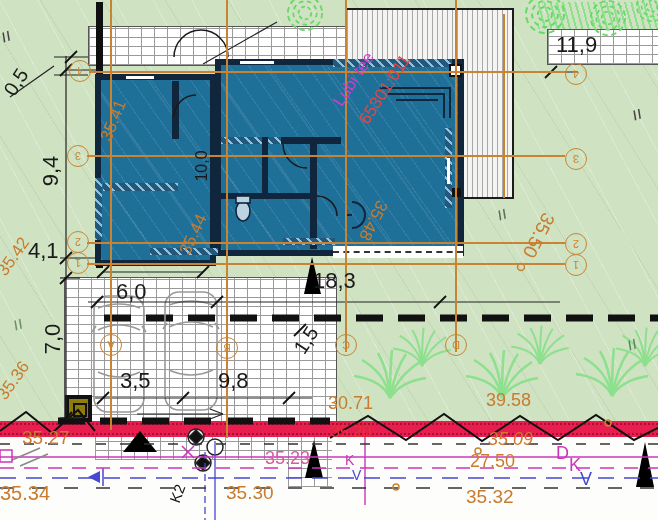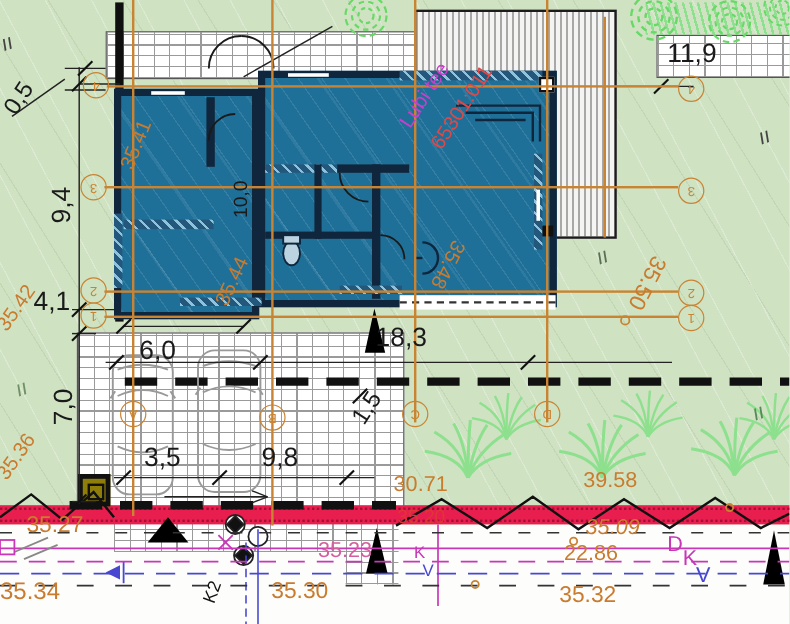--- a/index.html
+++ b/index.html
@@ -305,21 +305,21 @@
   <div class="lbl elev z8" style="left:-8px;top:248px;transform:rotate(-55deg);">35.42</div>
   <div class="lbl elev z8" style="left:-8px;top:372px;transform:rotate(-55deg);">35.36</div>
   <div class="lbl elev z8" style="left:172px;top:226px;transform:rotate(-65deg);">35.44</div>
   <div class="lbl elev z8" style="left:352px;top:212px;transform:rotate(117deg);">35.48</div>
   <div class="lbl elev z8" style="left:515px;top:226px;transform:rotate(117deg);font-size:19px;">35.50</div>
   <div class="lbl elev z8" style="left:328px;top:394px;font-size:18px;">30.71</div>
   <div class="lbl elev z8" style="left:486px;top:391px;font-size:18px;">39.58</div>
   <div class="lbl elev z8" style="left:22px;top:428px;font-size:19px;">35.27</div>
   <div class="lbl elev z8" style="left:0px;top:483px;font-size:20px;">35.34</div>
   <div class="lbl elev z8" style="left:488px;top:430px;font-size:18px;font-style:italic;">35.09</div>
-  <div class="lbl elev z8" style="left:470px;top:452px;font-size:18px;">22.86</div>
+  <div class="lbl elev z8" style="left:470px;top:452px;font-size:18px;">27.50</div>
   <div class="lbl elev z8" style="left:466px;top:487px;font-size:19px;">35.32</div>
   <div class="lbl elev z8" style="left:226px;top:483px;font-size:19px;">35.30</div>
   <div class="lbl z8" style="left:233px;top:449px;font-size:18px;color:#d45e9e;margin-left:32px;">35.23</div>
   <div class="lbl z8" style="left:331px;top:424px;font-size:16px;color:#e03535;">35.20</div>
 
   <div class="lbl z8" style="left:330px;top:100px;font-size:17px;color:#cb3ecb;transform:rotate(-57deg);transform-origin:left top;">Lubi tee</div>
   <div class="lbl z8" style="left:356px;top:118px;font-size:17px;color:#e04848;transform:rotate(-57deg);transform-origin:left top;">65301:011</div>
 
   <div class="lbl z8" style="left:168px;top:486px;font-size:15px;color:#111;transform:rotate(-70deg);">K2</div>
   <div class="lbl z8" style="left:345px;top:453px;font-size:14px;color:#c837b8;">K</div>

